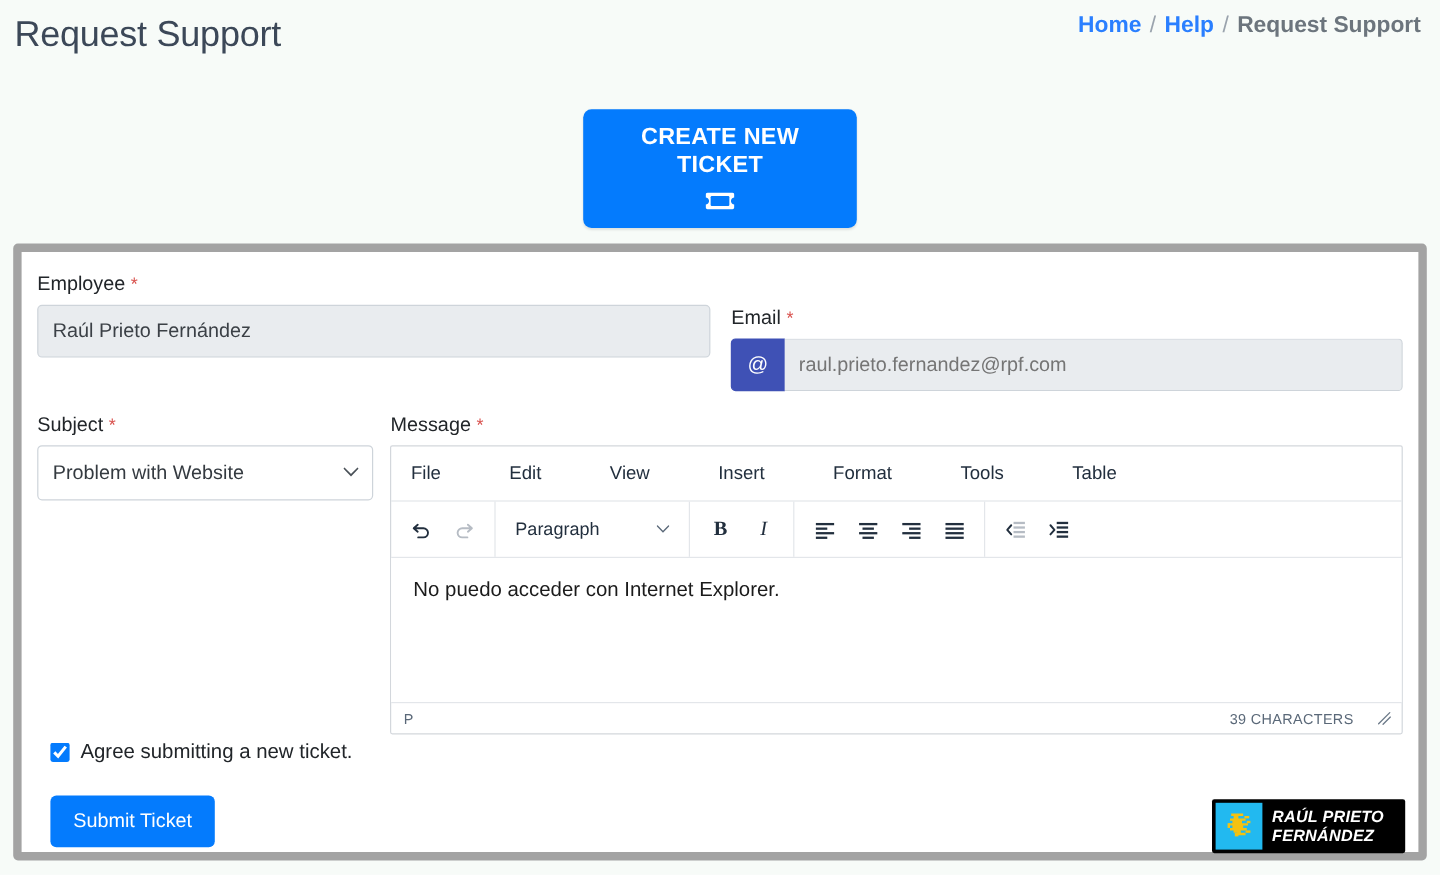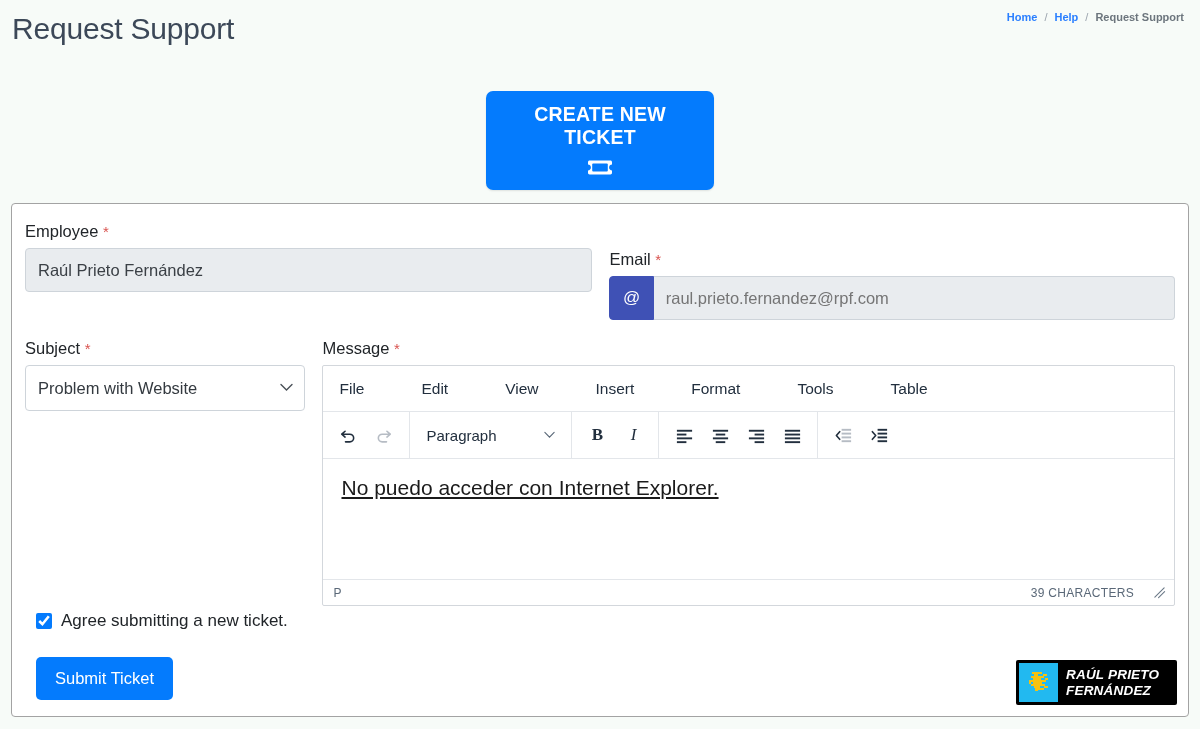--- a/index.html
+++ b/index.html
@@ -23,21 +23,21 @@
     position: absolute;
     left: 12px; top: 12px;
     font-size: 30px;
     font-weight: 400;
     color: #3c4858;
     letter-spacing: -0.2px;
   }
   .breadcrumb {
     position: absolute;
     right: 16px; top: 11px;
-    font-size: 11px;
+    font-size: 19px;
     font-weight: bold;
     display: flex;
     align-items: center;
     gap: 7px;
     white-space: nowrap;
   }
   .breadcrumb a { color: #2a7fff; text-decoration: none; }
   .breadcrumb .sep { color: #9aa3ad; font-weight: 400; }
   .breadcrumb .current { color: #6c757d; }
 
@@ -72,21 +72,21 @@
     width: 24px; height: 15px;
   }
 
   
   .card {
     position: absolute;
     left: 11px; top: 203px;
     width: 1178px;
     height: 514px;
     background: #fff;
-    border: 1px solid #a3a3a3;
+    border: 7px solid #a3a3a3;
     border-radius: 4px;
     padding: 18px 13px 0 13px;
   }
 
   .field-label {
     font-size: 16.5px;
     color: #212529;
     margin-bottom: 7px;
     display: block;
   }
@@ -215,25 +215,24 @@
     height: 34px;
     padding: 0 8px;
     font-size: 15px;
     color: #222f3e;
     border-radius: 3px;
     cursor: pointer;
   }
   .mce-body {
     height: 120px;
     padding: 17px 18px;
-    font-size: 21px;
+    font-size: 17px;
     color: #1b1b1b;
     background: #fff;
     font-family: "Liberation Sans", sans-serif;
-    text-decoration: underline;
   }
   .mce-status {
     display: flex;
     align-items: center;
     justify-content: space-between;
     height: 26px;
     border-top: 1px solid #e3e6ea;
     padding: 0 8px 0 10px;
     font-size: 12px;
     color: #5a6878;

